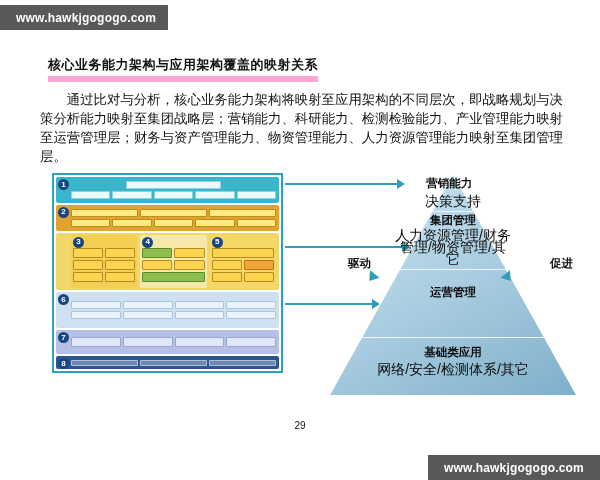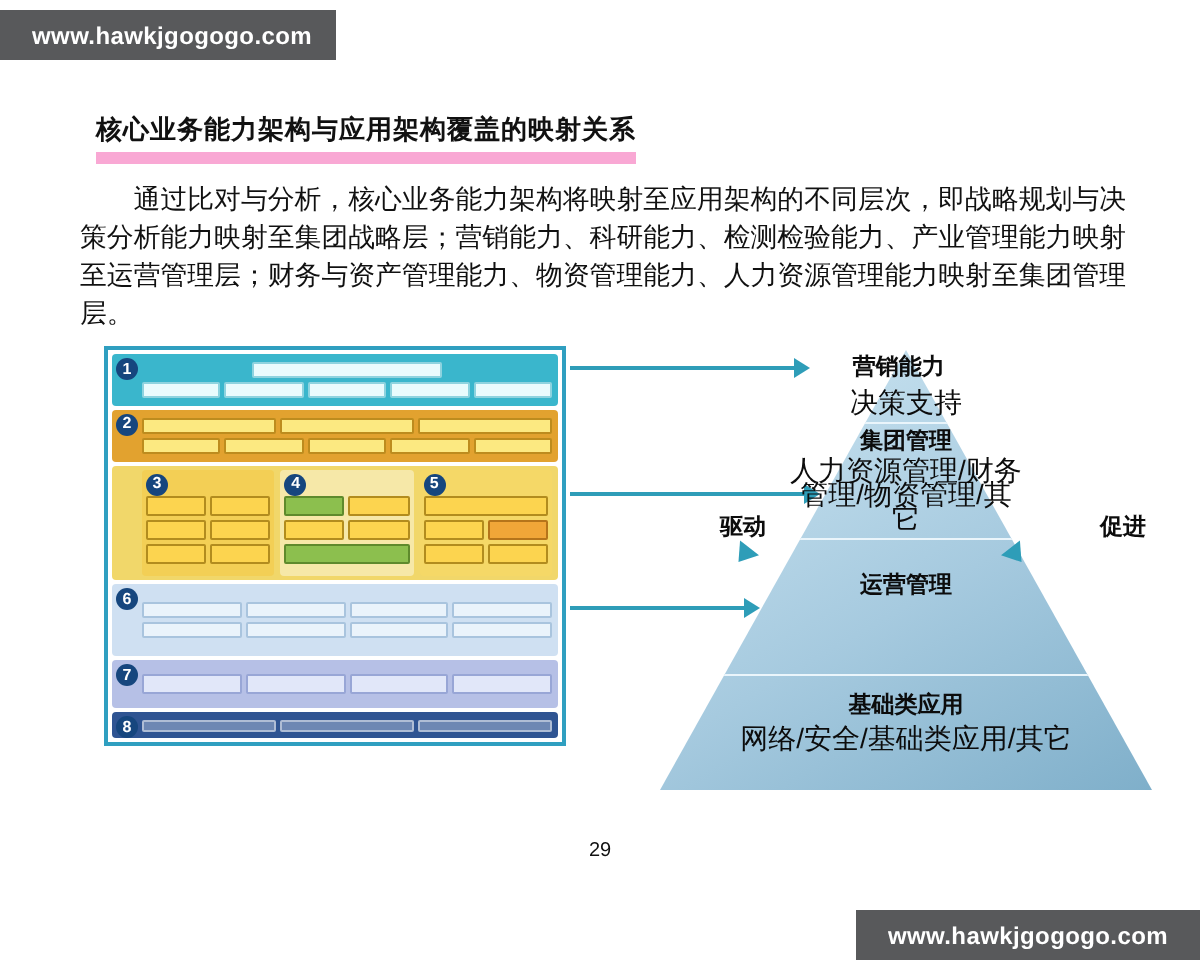--- a/index.html
+++ b/index.html
@@ -214,24 +214,24 @@
       <div class="divider" style="top:36px;"></div>
       <div class="divider" style="top:94px;"></div>
       <div class="divider" style="top:162px;"></div>
     </div>
     <div class="p-text p-title" style="top:1px;transform:translateX(-58%);">营销能力</div>
     <div class="p-text p-sub" style="top:20px;">决策支持</div>
     <div class="p-text p-title" style="top:38px;">集团管理</div>
     <div class="p-text p-sub" style="top:54px;width:118px;">人力资源管理/财务管理/物资管理/其它</div>
     <div class="p-text p-title" style="top:110px;">运营管理</div>
     <div class="p-text p-title" style="top:170px;">基础类应用</div>
-    <div class="p-text p-sub" style="top:188px;width:170px;">网络/安全/基础类应用/其它</div>
+    <div class="p-text p-sub" style="top:188px;width:170px;">网络/安全/检测体系/其它</div>
   </div>
 
-  <div class="side-label" style="left:360px;top:86px;">驱动</div>
+  <div class="side-label" style="left:348px;top:86px;">驱动</div>
   <div class="slope-arrow left" style="left:366px;top:103px;"></div>
   <div class="side-label" style="left:514px;top:86px;margin-left:36px;">促进</div>
   <div class="slope-arrow right" style="left:502px;top:103px;"></div>
 
 </div>
 
 <div class="page-num">29</div>
 
 <div class="banner bottom">
   <span>www.hawkjgogogo.com</span>

